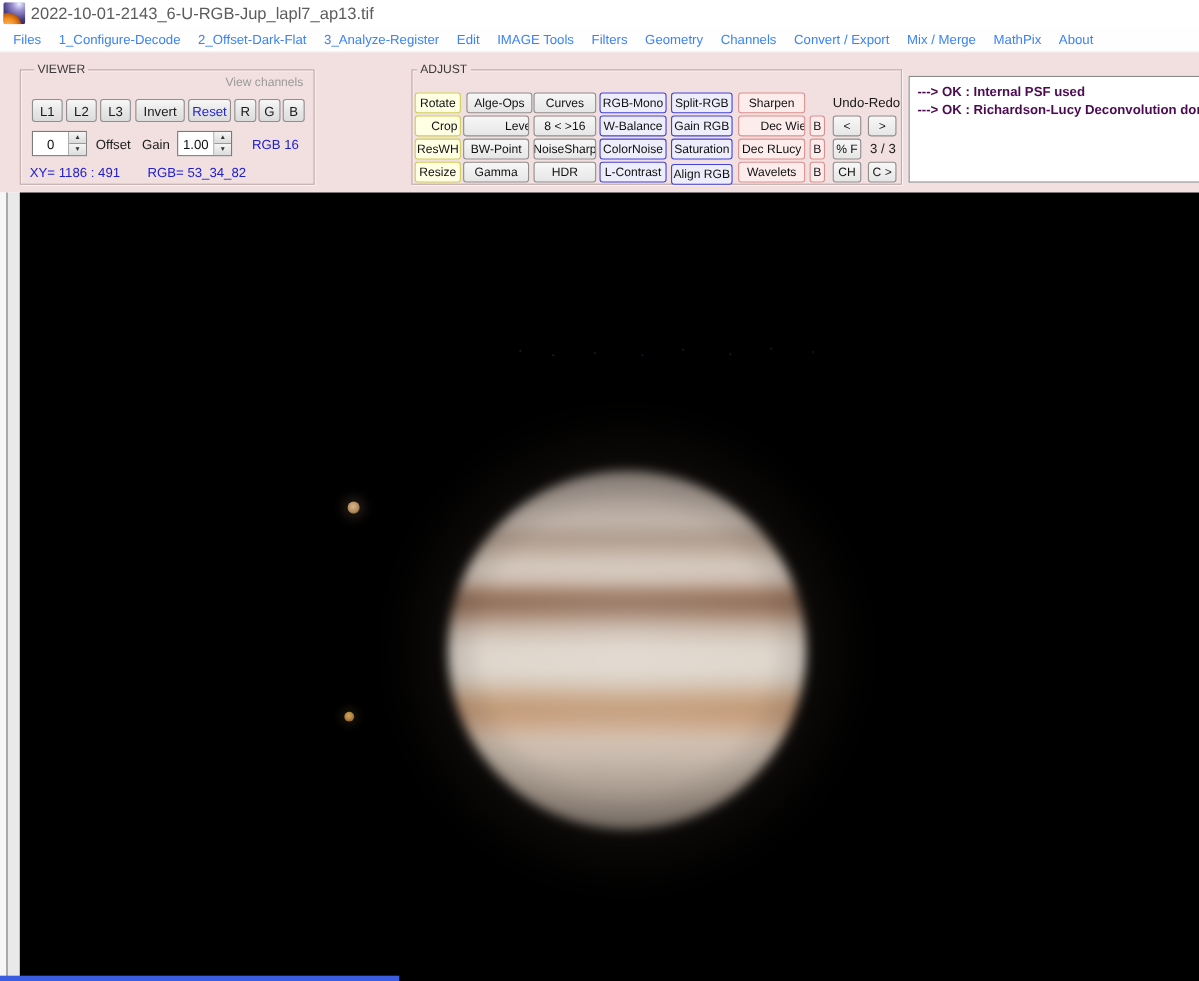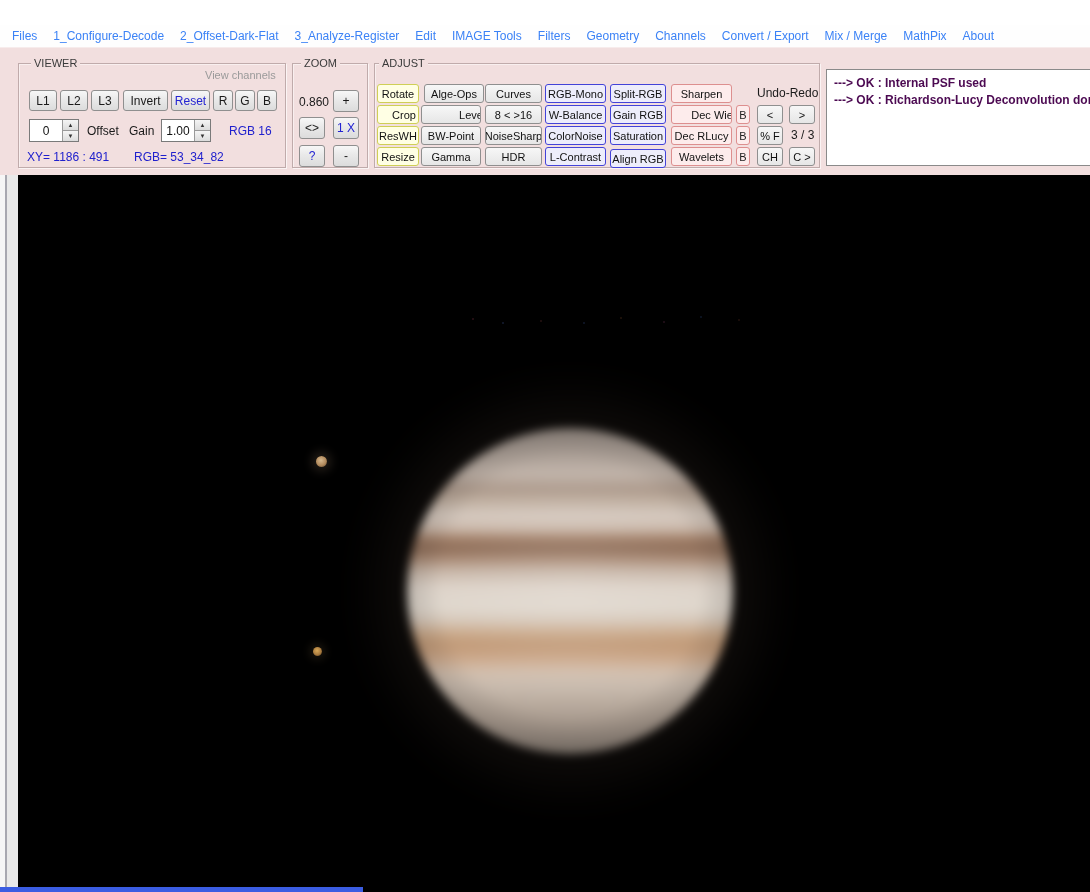--- a/index.html
+++ b/index.html
@@ -89,20 +89,24 @@
     background:radial-gradient(circle at 45% 40%, #d8a858 0%, #a87a3e 55%, #46331c 100%);
     box-shadow:0 0 8px 4px rgba(110,90,60,0.22); }
 
   .speck { position:absolute; width:2px; height:2px; border-radius:50%; }
 </style>
 </head>
 <body>
 
 <div class="screen">
 
+  <div class="titlebar">
+    <div class="app-icon"></div>
+    <div class="win-title">2022-10-01-2143_6-U-RGB-Jup_lapl7_ap13.tif</div>
+  </div>
 
   <div class="menubar">
     <span class="menu-item">Files</span>
     <span class="menu-item">1_Configure-Decode</span>
     <span class="menu-item">2_Offset-Dark-Flat</span>
     <span class="menu-item">3_Analyze-Register</span>
     <span class="menu-item">Edit</span>
     <span class="menu-item">IMAGE Tools</span>
     <span class="menu-item">Filters</span>
     <span class="menu-item">Geometry</span>
@@ -143,29 +147,20 @@
           <div>▲</div>
           <div>▼</div>
         </div>
       </div>
       <span class="readout" style="left:210px; top:60px;">RGB 16</span>
 
       <span class="readout" style="left:8px; top:86px;">XY=  1186 : 491</span>
       <span class="readout" style="left:115px; top:86px;">RGB=  53_34_82</span>
     </div>
 
-    <div class="gbox zoom-box">
-      <span class="gb-label" style="left:8px;">ZOOM</span>
-      <span class="flabel" style="left:6px; top:31px;">0.860</span>
-      <div class="btn" style="left:40px; top:26px; width:26px; height:22px;">+</div>
-      <div class="btn" style="left:6px; top:53px; width:26px; height:22px;">&lt;&gt;</div>
-      <div class="btn blue" style="left:40px; top:53px; width:26px; height:22px;">1 X</div>
-      <div class="btn blue" style="left:6px; top:81px; width:26px; height:22px;">?</div>
-      <div class="btn" style="left:40px; top:81px; width:26px; height:22px;">-</div>
-    </div>
 
     <div class="gbox adjust-box">
       <span class="gb-label" style="left:4px;">ADJUST</span>
 
       <div class="abtn yellow" style="left:2px; top:20px; width:42px;">Rotate</div>
       <div class="abtn yellow" style="left:2px; top:41px; width:42px;padding-left:12px;">Crop</div>
       <div class="abtn yellow" style="left:2px; top:62px; width:42px;">ResWH</div>
       <div class="abtn yellow" style="left:2px; top:83px; width:42px;">Resize</div>
 
       <div class="abtn" style="left:49px; top:20px; width:60px;">Alge-Ops</div>

